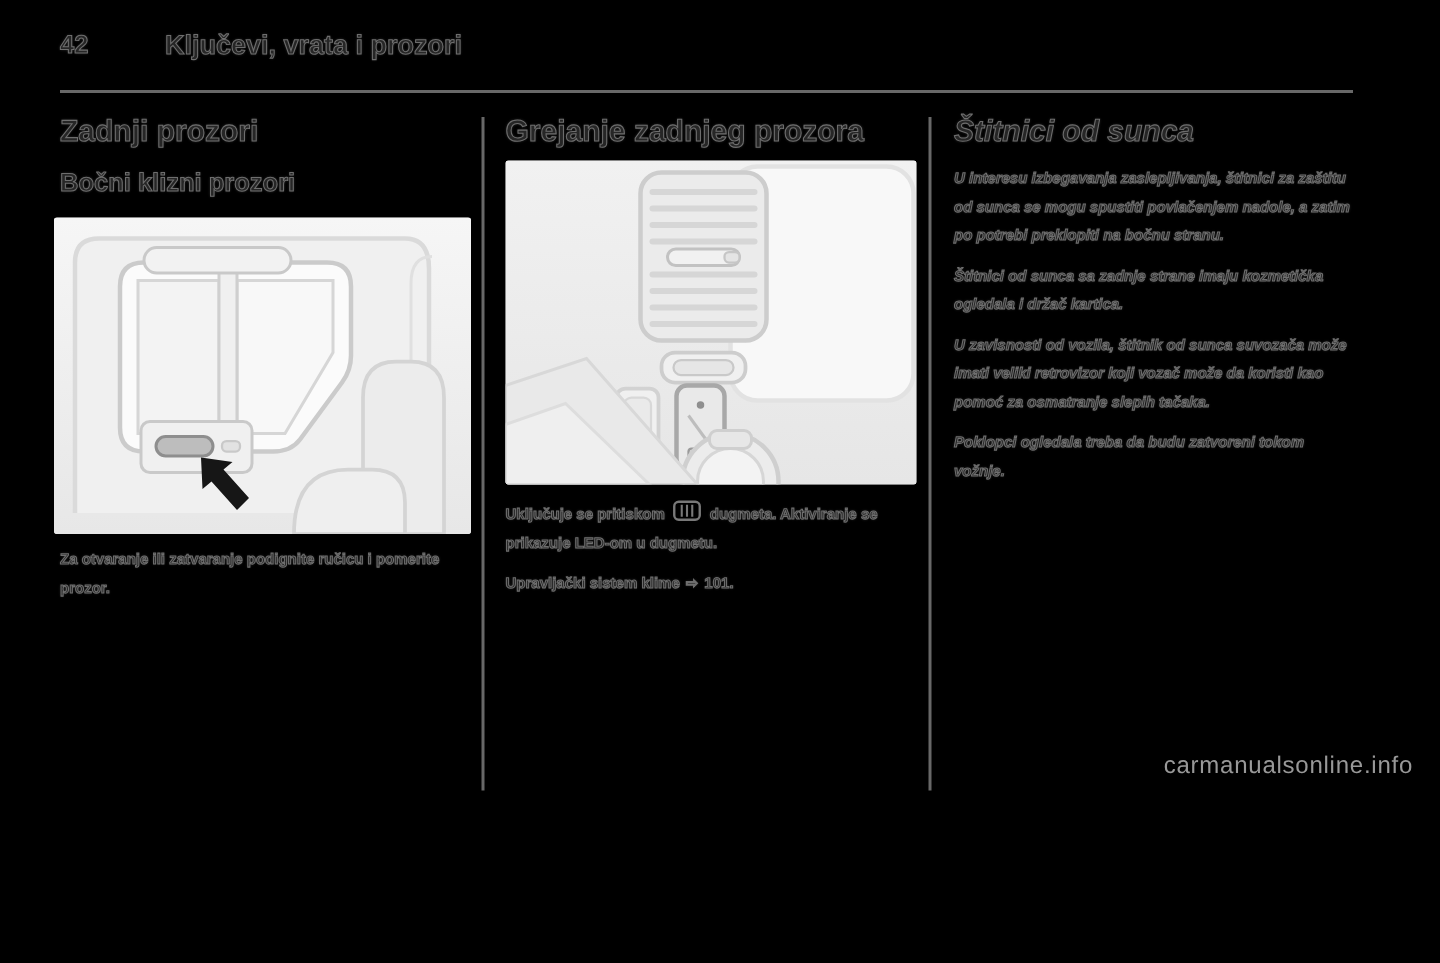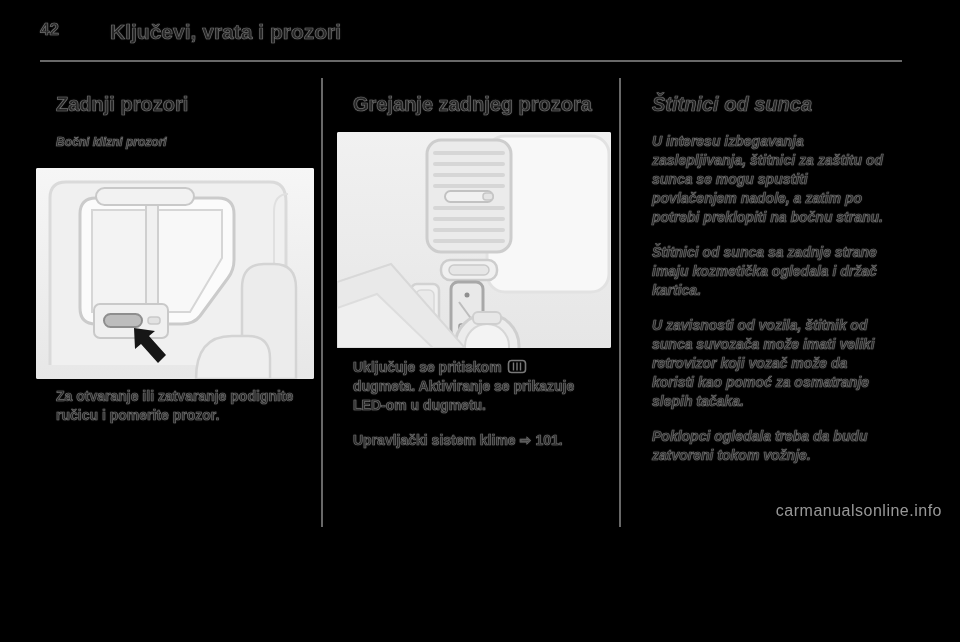--- a/index.html
+++ b/index.html
@@ -3,35 +3,35 @@
 <meta charset="utf-8">
 <style>
   html,body{margin:0;padding:0;}
   body{width:960px;height:642px;background:#000;font-family:"Liberation Sans",sans-serif;}
   .page{position:relative;width:960px;height:527px;background:#000;overflow:hidden;}
 
   
   .txt{color:#262626;-webkit-text-stroke:0.7px #6e6e6e;text-shadow:0 0 2px rgba(120,120,120,.5);}
   .hdr{position:absolute;top:20px;left:40px;width:862px;height:30px;}
   .pgnum{position:absolute;left:0;top:0;font-size:17px;font-weight:bold;}
-  .chapter{position:absolute;left:70px;top:0;font-size:21px;font-weight:bold;}
+  .chapter{position:absolute;left:70px;top:0;font-size:18px;font-weight:bold;}
   .hrule{position:absolute;left:40px;top:60px;width:862px;height:2px;background:#686868;}
   .vsep{position:absolute;top:78px;height:528px;width:2px;background:#686868;}
   .vsep1{left:321px;}
   .vsep2{left:619px;}
 
   .col{position:absolute;top:76px;}
   .col1{left:40px;width:274px;}
   .col2{left:337px;width:272px;}
   .col3{left:636px;width:270px;font-style:italic;}
 
-  h1,h2,p{margin:16px;padding:0;}
+  h1,h2,p{margin:0;padding:0;}
   h1{font-size:20px;font-weight:bold;line-height:24px;}
-  h2{font-size:12px;font-weight:bold;line-height:20px;margin-top:12px;font-style:italic;}
-  p{font-size:14px;font-weight:bold;line-height:19px;margin-top:8px;}
+  h2{font-size:17px;font-weight:bold;line-height:20px;margin-top:12px;}
+  p{font-size:10px;font-weight:bold;line-height:19px;margin-top:8px;}
   .col3 p:first-of-type,.col2 p.first{margin-top:10px;}
 
   figure{margin:0;padding:0;overflow:hidden;background:#f2f2f2;border-radius:2px;}
   .fig1{margin-top:13px;margin-left:-4px;width:278px;height:211px;}
   .fig2{margin-top:7px;width:274px;height:216px;}
   figure svg{display:block;width:100%;height:100%;}
 
   .inline-icon{display:inline-block;vertical-align:-2px;margin:0 5px;color:#787878;}
   .inline-icon svg{display:block;}
   .ref-arrow{font-family:"DejaVu Sans",sans-serif;margin:0 4px;font-weight:bold;}

